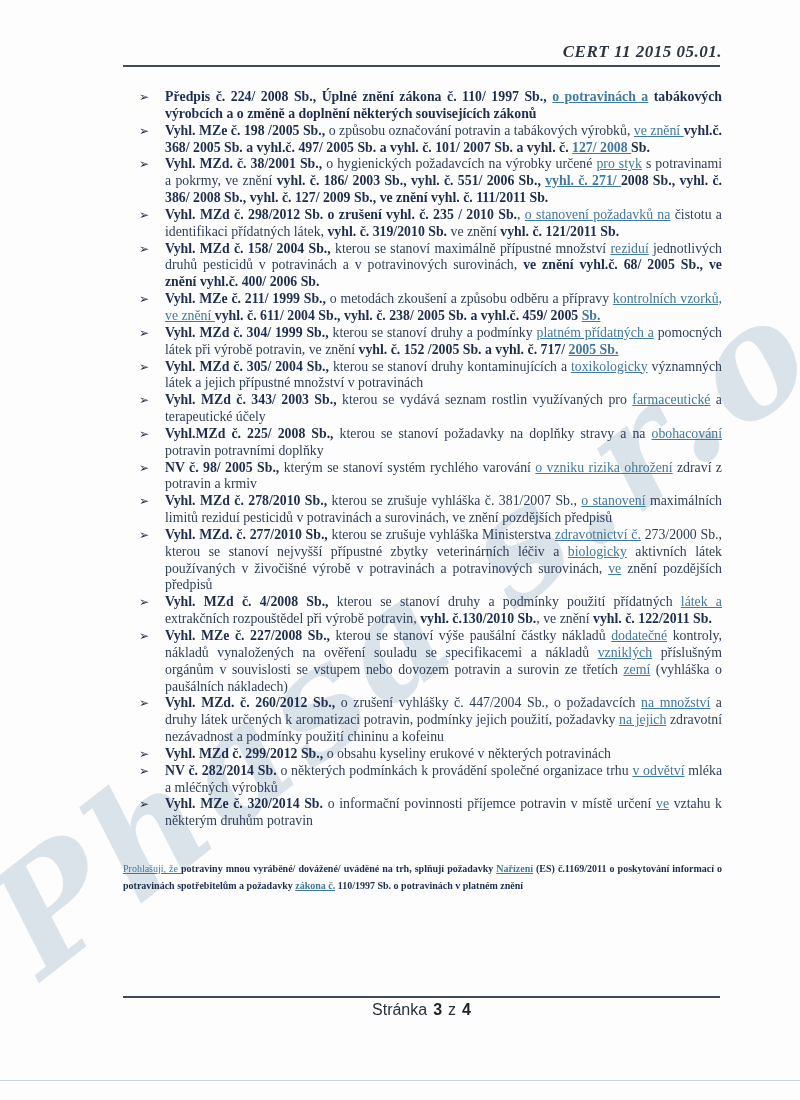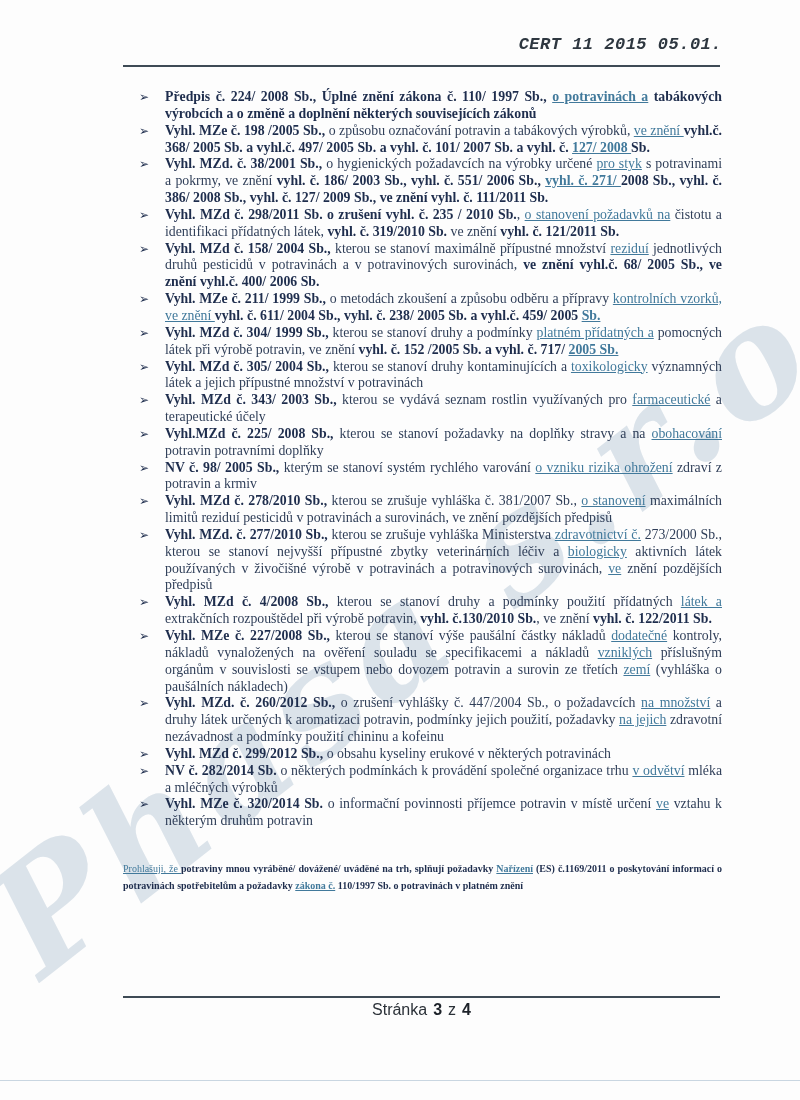--- a/index.html
+++ b/index.html
@@ -28,22 +28,22 @@
     font-style:italic;
     font-weight:bold;
     font-size:150px;
     letter-spacing:8px;
     white-space:nowrap;
     color:rgba(186,202,216,0.5);
     pointer-events:none;
   }
   .doc-code{
     position:absolute;
-    top:35px;right:78px;
-    font-family:Liberation Mono, monospace;
+    top:42px;right:78px;
+    font-family:Liberation Serif, serif;
     font-style:italic;
     font-weight:600;
     font-size:17px;
     letter-spacing:0.5px;
     color:var(--chrome);
   }
   .header-rule{
     position:absolute;
     top:65px;left:123px;
     width:597px;height:2px;
@@ -113,21 +113,21 @@
   <div class="watermark">Phasa s.r.o.</div>
 
   <div class="doc-code">CERT 11 2015 05.01.</div>
   <div class="header-rule"></div>
 
   <div class="content">
     <ul class="reg-list">
         <li><span class="marker">➢</span><span class="b">Předpis č. 224/ 2008 Sb., Úplné znění zákona č. 110/ 1997 Sb., </span><span class="b teal">o potravinách a</span><span class="b"> tabákových výrobcích a o změně a doplnění některých souvisejících zákonů</span></li>
         <li><span class="marker">➢</span><span class="b">Vyhl. MZe č. 198 /2005 Sb., </span><span>o způsobu označování potravin a tabákových výrobků, </span><span class="teal">ve znění </span><span class="b">vyhl.č. 368/ 2005 Sb. a vyhl.č. 497/ 2005 Sb. a vyhl. č. 101/ 2007 Sb. a vyhl. č. </span><span class="b teal">127/ 2008 </span><span class="b">Sb.</span></li>
         <li><span class="marker">➢</span><span class="b">Vyhl. MZd. č. 38/2001 Sb., </span><span>o hygienických požadavcích na výrobky určené </span><span class="teal">pro styk</span><span> s potravinami a pokrmy, ve znění </span><span class="b">vyhl. č. 186/ 2003 Sb., vyhl. č. 551/ 2006 Sb., </span><span class="b teal">vyhl. č. 271/ </span><span class="b">2008 Sb., vyhl. č. 386/ 2008 Sb., vyhl. č. 127/ 2009 Sb., ve znění vyhl. č. 111/2011 Sb.</span></li>
-        <li><span class="marker">➢</span><span class="b">Vyhl. MZd č. 298/2011 Sb. o zrušení vyhl. č. 235 / 2010 Sb.</span><span>, </span><span class="teal">o stanovení požadavků na</span><span> čistotu a identifikaci přídatných látek, </span><span class="b">vyhl. č. 319/2010 Sb.</span><span> ve znění </span><span class="b">vyhl. č. 121/2011 Sb.</span></li>
+        <li><span class="marker">➢</span><span class="b">Vyhl. MZd č. 298/2012 Sb. o zrušení vyhl. č. 235 / 2010 Sb.</span><span>, </span><span class="teal">o stanovení požadavků na</span><span> čistotu a identifikaci přídatných látek, </span><span class="b">vyhl. č. 319/2010 Sb.</span><span> ve znění </span><span class="b">vyhl. č. 121/2011 Sb.</span></li>
         <li><span class="marker">➢</span><span class="b">Vyhl. MZd č. 158/ 2004 Sb.,</span><span> kterou se stanoví maximálně přípustné množství </span><span class="teal">reziduí</span><span> jednotlivých druhů pesticidů v potravinách a v potravinových surovinách, </span><span class="b">ve znění vyhl.č. 68/ 2005 Sb., ve znění vyhl.č. 400/ 2006 Sb.</span></li>
         <li><span class="marker">➢</span><span class="b">Vyhl. MZe č. 211/ 1999 Sb.,</span><span> o metodách zkoušení a způsobu odběru a přípravy </span><span class="teal">kontrolních vzorků, ve znění </span><span class="b">vyhl. č. 611/ 2004 Sb., vyhl. č. 238/ 2005 Sb. a vyhl.č. 459/ 2005 </span><span class="b teal">Sb.</span></li>
         <li><span class="marker">➢</span><span class="b">Vyhl. MZd č. 304/ 1999 Sb.,</span><span> kterou se stanoví druhy a podmínky </span><span class="teal">platném přídatných a</span><span> pomocných látek při výrobě potravin, ve znění </span><span class="b">vyhl. č. 152 /2005 Sb. a vyhl. č. 717/ </span><span class="b teal">2005 Sb.</span></li>
         <li><span class="marker">➢</span><span class="b">Vyhl. MZd č. 305/ 2004 Sb.,</span><span> kterou se stanoví druhy kontaminujících a </span><span class="teal">toxikologicky</span><span> významných látek a jejich přípustné množství v potravinách</span></li>
         <li><span class="marker">➢</span><span class="b">Vyhl. MZd č. 343/ 2003 Sb.,</span><span> kterou se vydává seznam rostlin využívaných pro </span><span class="teal">farmaceutické</span><span> a terapeutické účely</span></li>
         <li><span class="marker">➢</span><span class="b">Vyhl.MZd č. 225/ 2008 Sb.,</span><span> kterou se stanoví požadavky na doplňky stravy a na </span><span class="teal">obohacování</span><span> potravin potravními doplňky</span></li>
         <li><span class="marker">➢</span><span class="b">NV č. 98/ 2005 Sb.,</span><span> kterým se stanoví systém rychlého varování </span><span class="teal">o vzniku rizika ohrožení</span><span> zdraví z potravin a krmiv</span></li>
         <li><span class="marker">➢</span><span class="b">Vyhl. MZd č. 278/2010 Sb.,</span><span> kterou se zrušuje vyhláška č. 381/2007 Sb., </span><span class="teal">o stanovení</span><span> maximálních limitů reziduí pesticidů v potravinách a surovinách, ve znění pozdějších předpisů</span></li>
         <li><span class="marker">➢</span><span class="b">Vyhl. MZd. č. 277/2010 Sb.,</span><span> kterou se zrušuje vyhláška Ministerstva </span><span class="teal">zdravotnictví č.</span><span> 273/2000 Sb., kterou se stanoví nejvyšší přípustné zbytky veterinárních léčiv a </span><span class="teal">biologicky</span><span> aktivních látek používaných v živočišné výrobě v potravinách a potravinových surovinách, </span><span class="teal">ve</span><span> znění pozdějších předpisů</span></li>
         <li><span class="marker">➢</span><span class="b">Vyhl. MZd č. 4/2008 Sb.,</span><span> kterou se stanoví druhy a podmínky použití přídatných </span><span class="teal">látek a</span><span> extrakčních rozpouštědel při výrobě potravin, </span><span class="b">vyhl. č.130/2010 Sb.</span><span>, ve znění </span><span class="b">vyhl. č. 122/2011 Sb.</span></li>

